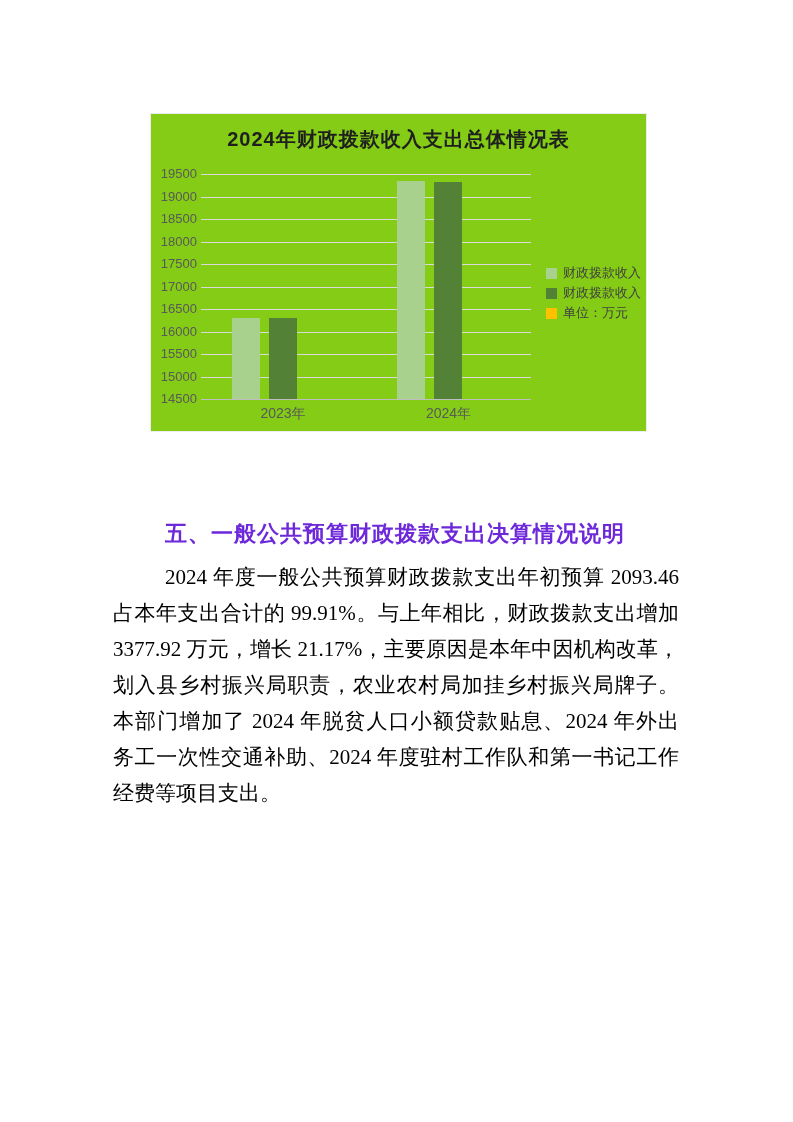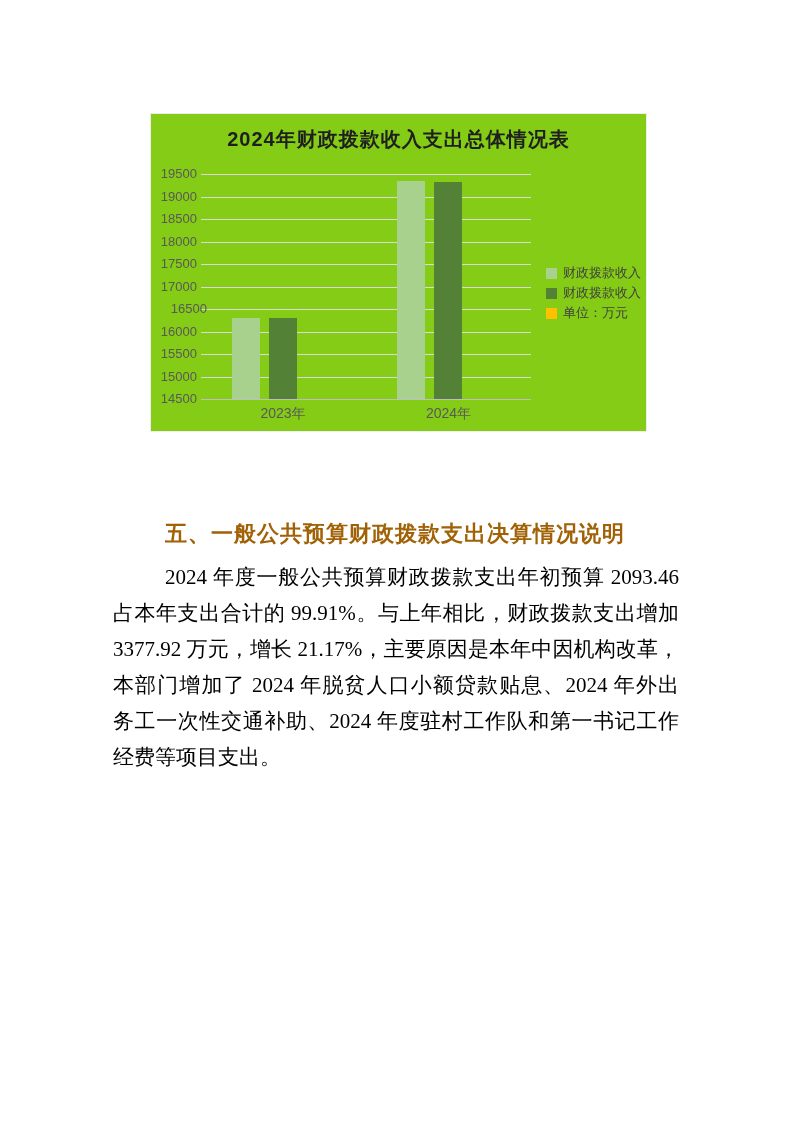--- a/index.html
+++ b/index.html
@@ -79,21 +79,21 @@
     left: 113px; top: 519px;
     width: 566px;
     color: #000000;
   }
   .section-heading {
     margin: 0 0 10px 52px;
     font-family: "Liberation Sans", sans-serif;
     font-weight: bold;
     font-size: 22px;
     line-height: 30px;
-    color: #a16207;
+    color: #6d28d9;
     letter-spacing: 1px;
   }
   .para-line {
     font-family: "Liberation Serif", serif;
     font-size: 21px;
     line-height: 36px;
     text-align: justify;
     text-align-last: justify;
     white-space: normal;
   }
@@ -108,21 +108,21 @@
   <div class="plot" id="plot">
       <div class="gridline axisline" style="left: 50px; width: 330px; top: 285px;"></div>
       <div class="ytick" style="left: 0px; top: 278px;">14500</div>
       <div class="gridline" style="left: 50px; width: 330px; top: 262.5px;"></div>
       <div class="ytick" style="left: 0px; top: 255.5px;">15000</div>
       <div class="gridline" style="left: 50px; width: 330px; top: 240px;"></div>
       <div class="ytick" style="left: 0px; top: 233px;">15500</div>
       <div class="gridline" style="left: 50px; width: 330px; top: 217.5px;"></div>
       <div class="ytick" style="left: 0px; top: 210.5px;">16000</div>
       <div class="gridline" style="left: 50px; width: 330px; top: 195px;"></div>
-      <div class="ytick" style="left: 10px; top: 188px;">16500</div>
+      <div class="ytick" style="left: 0px; top: 188px;">16500</div>
       <div class="gridline" style="left: 50px; width: 330px; top: 172.5px;"></div>
       <div class="ytick" style="left: 0px; top: 165.5px;">17000</div>
       <div class="gridline" style="left: 50px; width: 330px; top: 150px;"></div>
       <div class="ytick" style="left: 0px; top: 143px;">17500</div>
       <div class="gridline" style="left: 50px; width: 330px; top: 127.5px;"></div>
       <div class="ytick" style="left: 0px; top: 120.5px;">18000</div>
       <div class="gridline" style="left: 50px; width: 330px; top: 105px;"></div>
       <div class="ytick" style="left: 0px; top: 98px; text-align: right;">18500</div>
       <div class="gridline" style="left: 50px; width: 330px; top: 82.5px;"></div>
       <div class="ytick" style="left: 0px; top: 75.5px;">19000</div>
@@ -150,17 +150,18 @@
       </div>
     </div>
 </div>
 
 <div class="text-section">
   <h2 class="section-heading">五、一般公共预算财政拨款支出决算情况说明</h2>
   <div id="para">
       <div class="para-line first">2024 年度一般公共预算财政拨款支出年初预算 2093.46</div>
       <div class="para-line">占本年支出合计的 99.91%。与上年相比，财政拨款支出增加</div>
       <div class="para-line">3377.92 万元，增长 21.17%，主要原因是本年中因机构改革，</div>
+      <div class="para-line">划入县乡村振兴局职责，农业农村局加挂乡村振兴局牌子。</div>
       <div class="para-line">本部门增加了 2024 年脱贫人口小额贷款贴息、2024 年外出</div>
       <div class="para-line">务工一次性交通补助、2024 年度驻村工作队和第一书记工作</div>
       <div class="para-line last">经费等项目支出。</div>
     </div>
 </div>
 
 </body></html>

